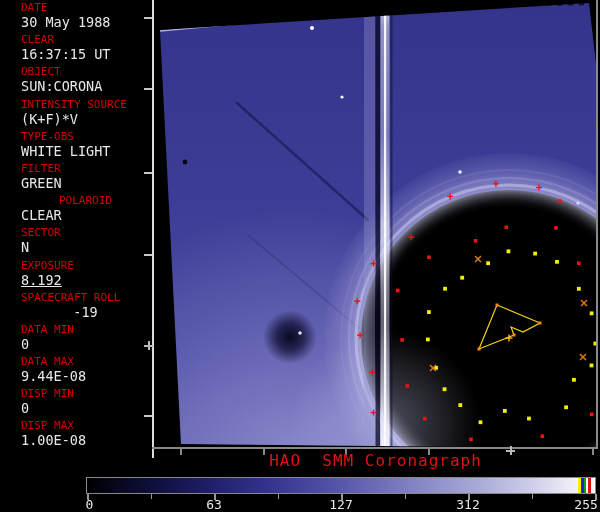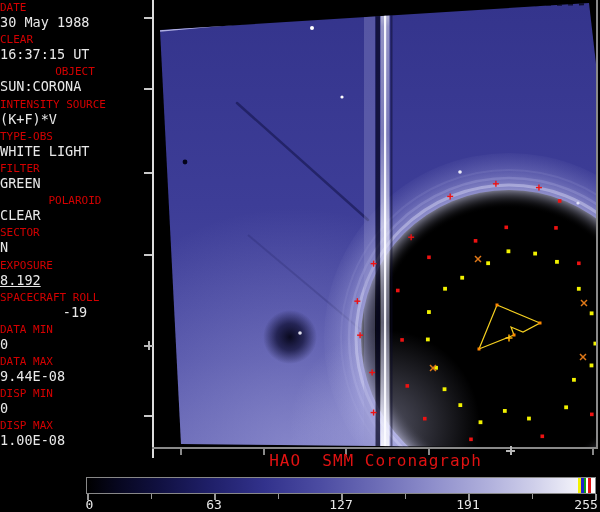--- a/index.html
+++ b/index.html
@@ -1,21 +1,21 @@
 <!DOCTYPE html>
 <html><head>
 <meta charset="utf-8">
 <style>
   html,body{margin:0;padding:0;background:#000;}
   body{width:600px;height:512px;overflow:hidden;font-family:"DejaVu Sans Mono",monospace;}
   #app{position:absolute;left:0;top:0;width:600px;height:512px;background:#000;}
 
   
   #sidebar{position:absolute;left:0;top:2px;width:150px;}
-  .meta-item{height:32.2px;padding-left:0;overflow:visible;}
+  .meta-item{height:32.2px;padding-left:21px;overflow:visible;}
   .meta-label{display:block;color:#d40000;font-size:11px;line-height:11px;letter-spacing:0;}
   .meta-value{display:block;color:#e8e8e8;font-size:13.5px;line-height:14px;margin-top:2px;}
 
   
   .axis{position:absolute;background:#8a8a8a;}
   #axis-left{left:152px;top:0;width:2px;height:458px;background:#dcdcdc;}
   #axis-right{left:596px;top:0;width:1.5px;height:448px;}
   #axis-bottom{left:152px;top:447px;width:446px;height:1.5px;}
   .tick-left{position:absolute;width:8px;height:1.5px;background:#c8c8c8;left:144px;}
   .tick-bottom{position:absolute;width:1.5px;height:6px;background:#8a8a8a;top:449px;}
@@ -48,21 +48,21 @@
   <div id="sidebar">
       <div class="meta-item">
         <span class="meta-label" style="color: rgb(212, 0, 0);">DATE</span>
         <span class="meta-value" style="color: rgb(232, 232, 232);">30 May 1988</span>
       </div>
       <div class="meta-item">
         <span class="meta-label" style="color: rgb(212, 0, 0);">CLEAR</span>
         <span class="meta-value" style="color: rgb(232, 232, 232);">16:37:15 UT</span>
       </div>
       <div class="meta-item">
-        <span class="meta-label" style="color: rgb(212, 0, 0); text-align: center;">OBJECT</span>
+        <span class="meta-label" style="color: rgb(212, 0, 0);">OBJECT</span>
         <span class="meta-value" style="color: rgb(232, 232, 232);">SUN:CORONA</span>
       </div>
       <div class="meta-item">
         <span class="meta-label" style="color: rgb(212, 0, 0);">INTENSITY SOURCE</span>
         <span class="meta-value" style="color: rgb(232, 232, 232);">(K+F)*V</span>
       </div>
       <div class="meta-item">
         <span class="meta-label" style="color: rgb(212, 0, 0);">TYPE-OBS</span>
         <span class="meta-value" style="color: rgb(232, 232, 232);">WHITE LIGHT</span>
       </div>
@@ -285,21 +285,21 @@
         <div class="cb-stripe" style="left: 501px; width: 3px; background: rgb(224, 16, 16);"></div>
       </div>
     <div id="cb-ticks">
         <div class="cb-tick" style="left: 0px;"></div>
         <div class="cb-label" style="left: 0px; transform: translateX(-20%);">0</div>
         <div class="cb-tick" style="left: 127px;"></div>
         <div class="cb-label" style="left: 127px; transform: translateX(-50%);">63</div>
         <div class="cb-tick" style="left: 254px;"></div>
         <div class="cb-label" style="left: 254px; transform: translateX(-50%);">127</div>
         <div class="cb-tick" style="left: 381px;"></div>
-        <div class="cb-label" style="left: 381px; transform: translateX(-50%);">191</div>
+        <div class="cb-label" style="left: 381px; transform: translateX(-50%);">312</div>
         <div class="cb-tick" style="left: 508px;"></div>
         <div class="cb-label" style="left: 508px; transform: translateX(-88%);">255</div>
         <div class="cb-tick" style="left: 63.5px; height: 5px;"></div>
         <div class="cb-tick" style="left: 190.5px; height: 5px;"></div>
         <div class="cb-tick" style="left: 317.5px; height: 5px;"></div>
         <div class="cb-tick" style="left: 444.5px; height: 5px;"></div>
       </div>
   </div>
 
 </div>

